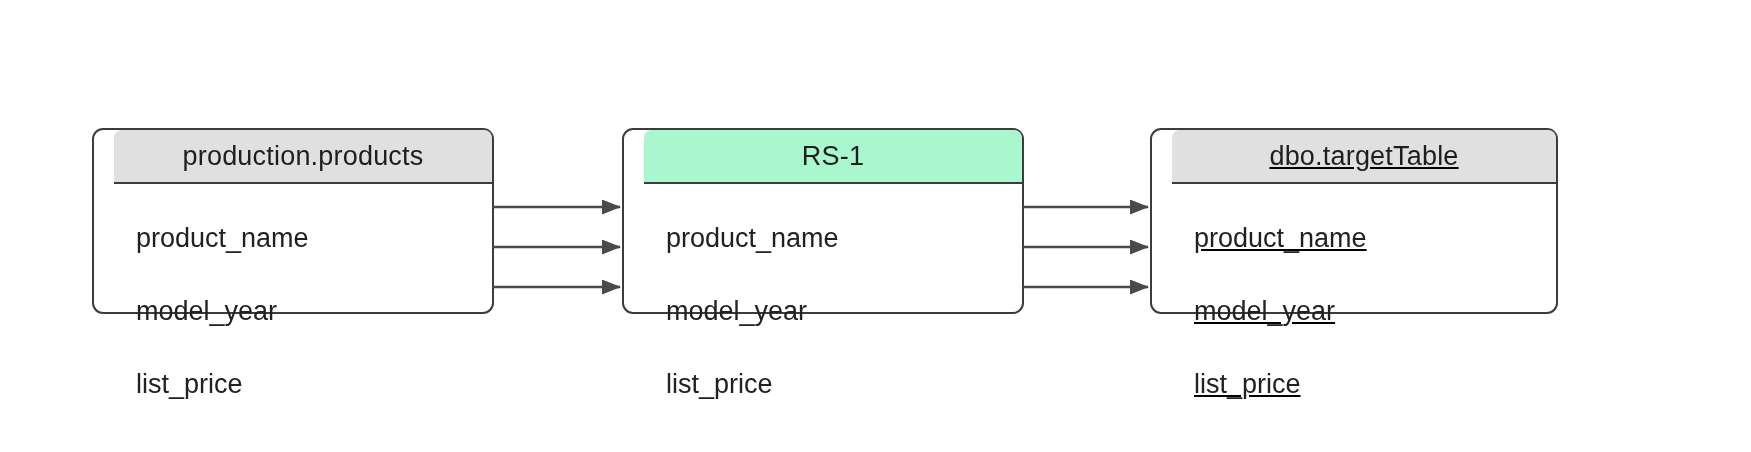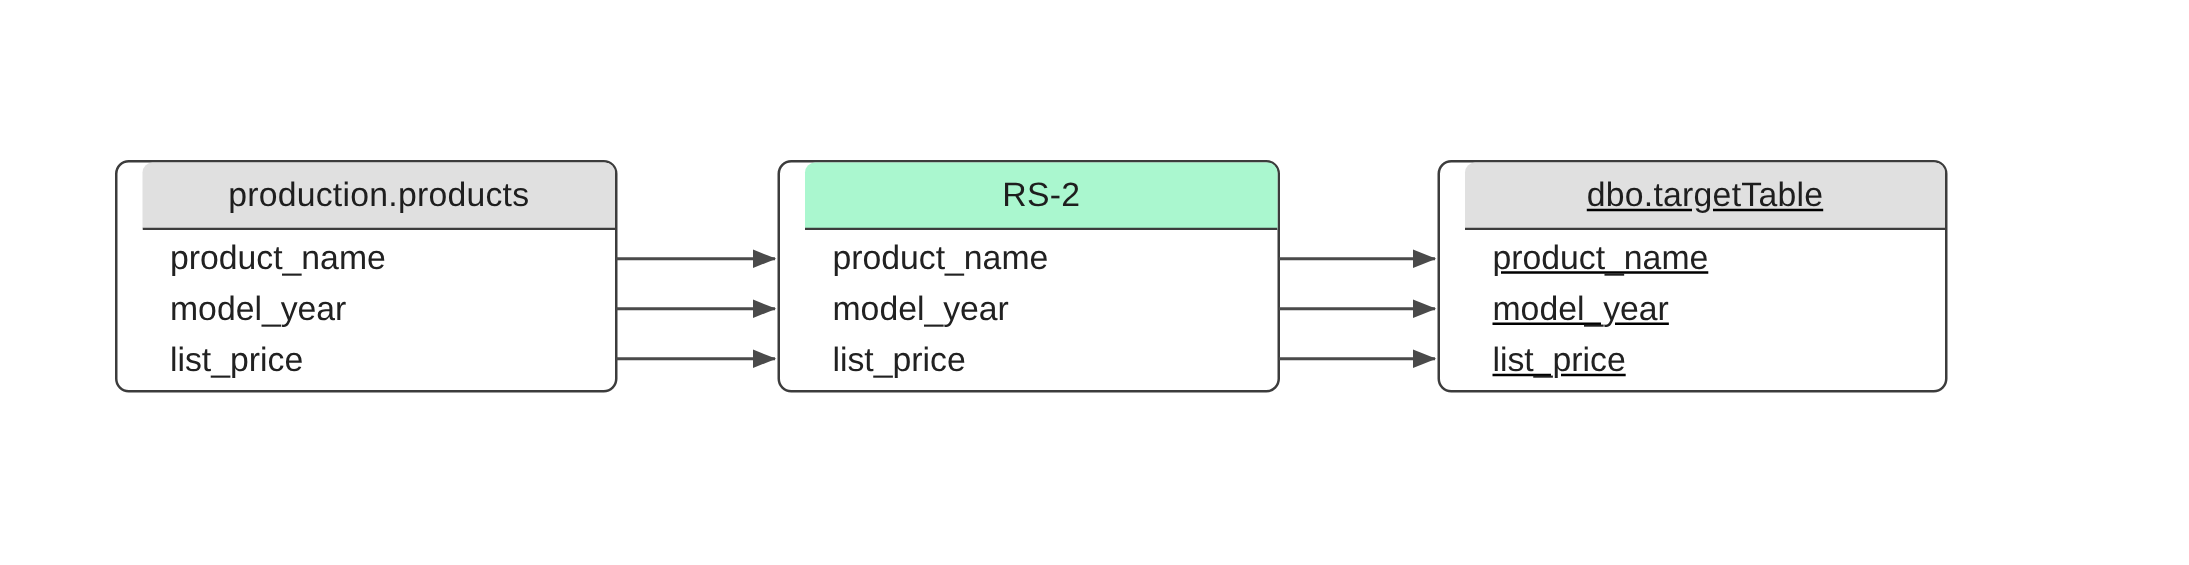--- a/index.html
+++ b/index.html
@@ -47,20 +47,21 @@
 
   .node-body {
     padding: 2px 0 0 42px;
   }
   .field-row {
     height: 41px;
     line-height: 41px;
     font-size: 27px;
     color: #212121;
     white-space: nowrap;
+    margin-top: 32px;
   }
 
   .arrows-layer {
     position: absolute;
     left: 0;
     top: 0;
     width: 1751px;
     height: 452px;
   }
   .arrows-layer line {
@@ -79,21 +80,21 @@
     </div>
     <div class="node-body">
       <div class="field-row">product_name</div>
       <div class="field-row">model_year</div>
       <div class="field-row">list_price</div>
     </div>
   </div>
 
   <div class="node node-transform">
     <div class="node-header header-green">
-      <span>RS-2</span>
+      <span>RS-1</span>
     </div>
     <div class="node-body">
       <div class="field-row">product_name</div>
       <div class="field-row">model_year</div>
       <div class="field-row">list_price</div>
     </div>
   </div>
 
   <div class="node node-target">
     <div class="node-header header-gray">

